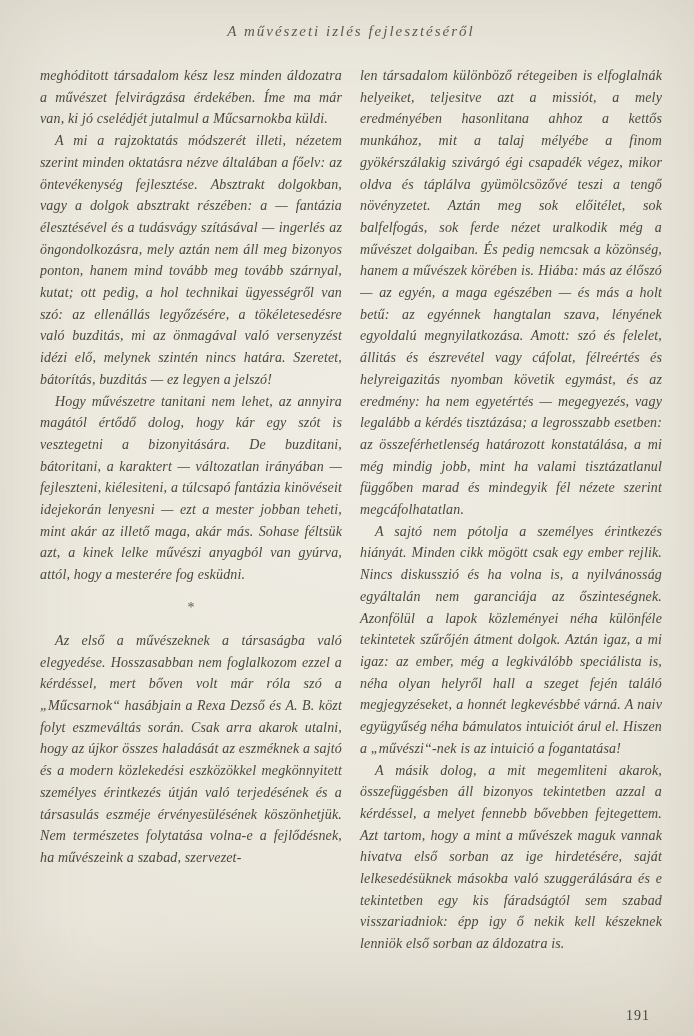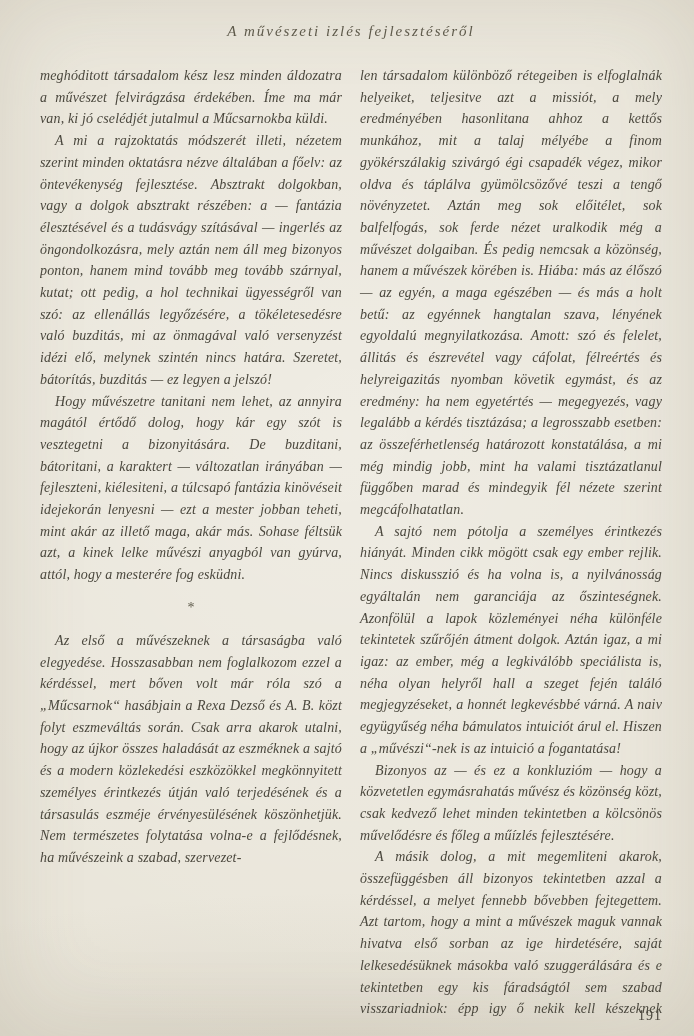--- a/index.html
+++ b/index.html
@@ -52,21 +52,21 @@
   .column p.indent { text-indent: 15px; }
   .separator {
     height: 44px;
     line-height: 44px;
     text-align: center;
     font-size: 14px;
     color: #5e5a4b;
   }
   .page-footer {
     position: absolute;
-    right: 32px;
+    right: 44px;
     bottom: 12px;
     text-align: center;
   }
   .page-number {
     font-size: 14px;
     letter-spacing: 1px;
     color: #4a473d;
   }
 </style>
 </head>
@@ -84,21 +84,20 @@
       <p>meghóditott társadalom kész lesz minden áldozatra a művészet felvirágzása érdekében. Íme ma már van, ki jó cselédjét jutalmul a Műcsarnokba küldi.</p>
       <p class="indent">A mi a rajzoktatás módszerét illeti, nézetem szerint minden oktatásra nézve általában a főelv: az öntevékenység fejlesztése. Absztrakt dolgokban, vagy a dolgok absztrakt részében: a — fantázia élesztésével és a tudásvágy szításával — ingerlés az öngondolkozásra, mely aztán nem áll meg bizonyos ponton, hanem mind tovább meg tovább szárnyal, kutat; ott pedig, a hol technikai ügyességről van szó: az ellenállás legyőzésére, a tökéletesedésre való buzditás, mi az önmagával való versenyzést idézi elő, melynek szintén nincs határa. Szeretet, bátorítás, buzditás — ez legyen a jelszó!</p>
       <p class="indent">Hogy művészetre tanitani nem lehet, az annyira magától értődő dolog, hogy kár egy szót is vesztegetni a bizonyitására. De buzditani, bátoritani, a karaktert — változatlan irányában — fejleszteni, kiélesiteni, a túlcsapó fantázia kinövéseit idejekorán lenyesni — ezt a mester jobban teheti, mint akár az illető maga, akár más. Sohase féltsük azt, a kinek lelke művészi anyagból van gyúrva, attól, hogy a mesterére fog esküdni.</p>
       <div class="separator">*</div>
       <p class="indent">Az első a művészeknek a társaságba való elegyedése. Hosszasabban nem foglalkozom ezzel a kérdéssel, mert bőven volt már róla szó a „Műcsarnok“ hasábjain a Rexa Dezső és A. B. közt folyt eszmeváltás során. Csak arra akarok utalni, hogy az újkor összes haladását az eszméknek a sajtó és a modern közlekedési eszközökkel megkönnyitett személyes érintkezés útján való terjedésének és a társasulás eszméje érvényesülésének köszönhetjük. Nem természetes folytatása volna-e a fejlődésnek, ha művészeink a szabad, szervezet-</p>
     </div>
 
     <div class="column">
       <p>len társadalom különböző rétegeiben is elfoglalnák helyeiket, teljesitve azt a missiót, a mely eredményében hasonlitana ahhoz a kettős munkához, mit a talaj mélyébe a finom gyökérszálakig szivárgó égi csapadék végez, mikor oldva és táplálva gyümölcsözővé teszi a tengő növényzetet. Aztán meg sok előitélet, sok balfelfogás, sok ferde nézet uralkodik még a művészet dolgaiban. És pedig nemcsak a közönség, hanem a művészek körében is. Hiába: más az élőszó — az egyén, a maga egészében — és más a holt betű: az egyénnek hangtalan szava, lényének egyoldalú megnyilatkozása. Amott: szó és felelet, állitás és észrevétel vagy cáfolat, félreértés és helyreigazitás nyomban követik egymást, és az eredmény: ha nem egyetértés — megegyezés, vagy legalább a kérdés tisztázása; a legrosszabb esetben: az összeférhetlenség határozott konstatálása, a mi még mindig jobb, mint ha valami tisztázatlanul függőben marad és mindegyik fél nézete szerint megcáfolhatatlan.</p>
       <p class="indent">A sajtó nem pótolja a személyes érintkezés hiányát. Minden cikk mögött csak egy ember rejlik. Nincs diskusszió és ha volna is, a nyilvánosság egyáltalán nem garanciája az őszinteségnek. Azonfölül a lapok közleményei néha különféle tekintetek szűrőjén átment dolgok. Aztán igaz, a mi igaz: az ember, még a legkiválóbb speciálista is, néha olyan helyről hall a szeget fején találó megjegyzéseket, a honnét legkevésbbé várná. A naiv együgyűség néha bámulatos intuiciót árul el. Hiszen a „művészi“-nek is az intuició a fogantatása!</p>
-      <p class="indent">Bizonyos az — és ez a konkluzióm — hogy a közvetetlen egymásrahatás művész és közönség közt, csak kedvező lehet minden tekintetben a kölcsönös művelődésre és főleg a műízlés fejlesztésére.</p>
       <p class="indent">A másik dolog, a mit megemliteni akarok, összefüggésben áll bizonyos tekintetben azzal a kérdéssel, a melyet fennebb bővebben fejtegettem. Azt tartom, hogy a mint a művészek maguk vannak hivatva első sorban az ige hirdetésére, saját lelkesedésüknek másokba való szuggerálására és e tekintetben egy kis fáradságtól sem szabad visszariadniok: épp igy ő nekik kell készeknek lenniök első sorban az áldozatra is.</p>
     </div>
 
   </div>
 
   <div class="page-footer">
     <span class="page-number">191</span>
   </div>
 
 </div>

